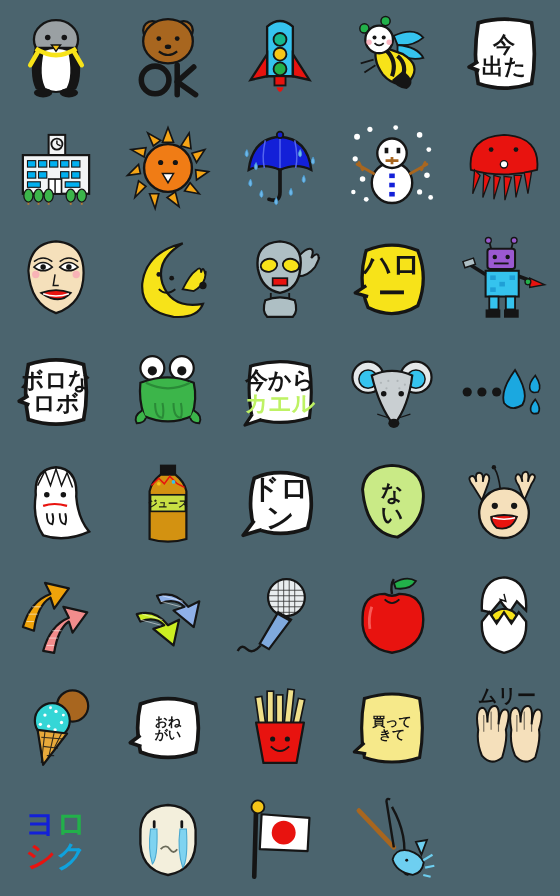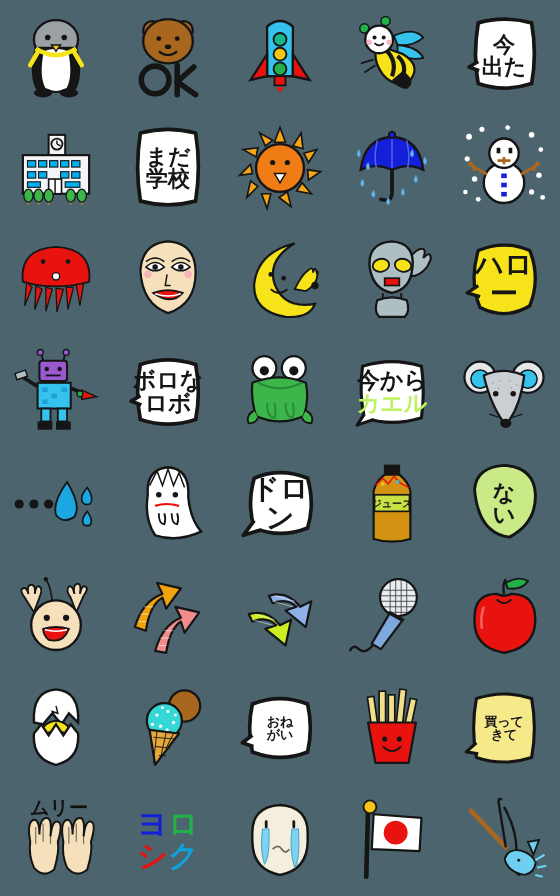--- a/index.html
+++ b/index.html
@@ -164,29 +164,20 @@
         <path d="M42 90 L42 82" stroke="#b37b3a" stroke-width="2"></path>
           <ellipse cx="42" cy="80" rx="5" ry="7" fill="#3cb54a"></ellipse>
         <path d="M66 90 L66 82" stroke="#b37b3a" stroke-width="2"></path>
           <ellipse cx="66" cy="80" rx="5" ry="7" fill="#3cb54a"></ellipse>
         <path d="M78 90 L78 82" stroke="#b37b3a" stroke-width="2"></path>
           <ellipse cx="78" cy="80" rx="5" ry="7" fill="#3cb54a"></ellipse>
       </g>
     </svg>
   </div>
 
-  <div class="cell">
-    <svg class="art" viewBox="0 0 100 100">
-      <path d="M20 12 Q14 50 20 86 Q50 94 80 86 Q86 48 80 12 Q50 4 20 12 Z" fill="#ffffff" stroke="#151515" stroke-width="4"></path>
-    </svg>
-    <div class="cap sz22">
-      <span>まだ</span>
-      <span>学校</span>
-    </div>
-  </div>
 
   <div class="cell">
     <svg class="art" viewBox="0 0 100 100">
       <g fill="#f5a516" stroke="#151515" stroke-width="1.8">
         <path d="M50 6 L44 22 L56 22 Z"></path>
           <path d="M73 12 L64 26 L75 29 Z"></path>
         <path d="M90 30 L76 34 L81 44 Z"></path>
           <path d="M94 54 L80 52 L81 63 Z"></path>
         <path d="M84 78 L74 66 L68 75 Z"></path>
           <path d="M62 92 L58 76 L49 82 Z"></path>
@@ -423,39 +414,39 @@
       <circle cx="40" cy="40" r="3" fill="#151515"></circle>
         <circle cx="58" cy="40" r="3" fill="#151515"></circle>
       <path d="M36 52 Q48 48 62 52" stroke="#e8130f" stroke-width="2.4" fill="none"></path>
       <path d="M40 60 Q40 72 46 72 Q48 66 46 60" fill="none" stroke="#151515" stroke-width="2"></path>
       <path d="M54 60 Q54 72 60 72 Q62 66 60 60" fill="none" stroke="#151515" stroke-width="2"></path>
     </svg>
   </div>
 
   <div class="cell">
     <svg class="art" viewBox="0 0 100 100">
-      <path d="M22 22 Q14 50 22 76 Q50 88 80 76 Q88 50 80 22 Q50 10 22 22 Z" fill="#ffffff" stroke="#151515" stroke-width="4"></path>
-      <path d="M22 68 L10 84 L30 78" fill="#ffffff" stroke="#151515" stroke-width="4" stroke-linejoin="round"></path>
-    </svg>
-    <div class="cap sz20">
-      <span>ドロ</span>
-      <span>ン</span>
-    </div>
-  </div>
-
-  <div class="cell">
-    <svg class="art" viewBox="0 0 100 100">
       <rect x="42" y="8" width="16" height="10" fill="#151515" stroke="#151515" stroke-width="1.6"></rect>
       <path d="M42 18 Q32 26 30 36 L30 88 Q50 94 70 88 L70 36 Q68 26 58 18 Z" fill="#d39211" stroke="#151515" stroke-width="2.4"></path>
       <path d="M32 30 L40 22 L46 28 L52 20 L60 28 L68 32" fill="none" stroke="#e8130f" stroke-width="1.6"></path>
       <circle cx="40" cy="28" r="2" fill="#f5c518"></circle>
         <circle cx="56" cy="26" r="2" fill="#35c3ee"></circle>
       <rect x="31" y="40" width="38" height="18" fill="#c8e043" stroke="#151515" stroke-width="1.8"></rect>
       <text x="50" y="50.5" class="bubtxt" style="font-size:11px">ジュース</text>
     </svg>
+  </div>
+
+  <div class="cell">
+    <svg class="art" viewBox="0 0 100 100">
+      <path d="M22 22 Q14 50 22 76 Q50 88 80 76 Q88 50 80 22 Q50 10 22 22 Z" fill="#ffffff" stroke="#151515" stroke-width="4"></path>
+      <path d="M22 68 L10 84 L30 78" fill="#ffffff" stroke="#151515" stroke-width="4" stroke-linejoin="round"></path>
+    </svg>
+    <div class="cap sz20">
+      <span>ドロ</span>
+      <span>ン</span>
+    </div>
   </div>
 
   <div class="cell">
     <svg class="art" viewBox="0 0 100 100">
       <path d="M18 34 Q20 10 50 8 Q82 10 84 38 Q86 70 56 86 Q22 82 18 34 Z" fill="#c9ea86" stroke="#151515" stroke-width="3.2"></path>
     </svg>
     <div class="cap sz22">
       <span>な</span>
       <span>い</span>
     </div>

